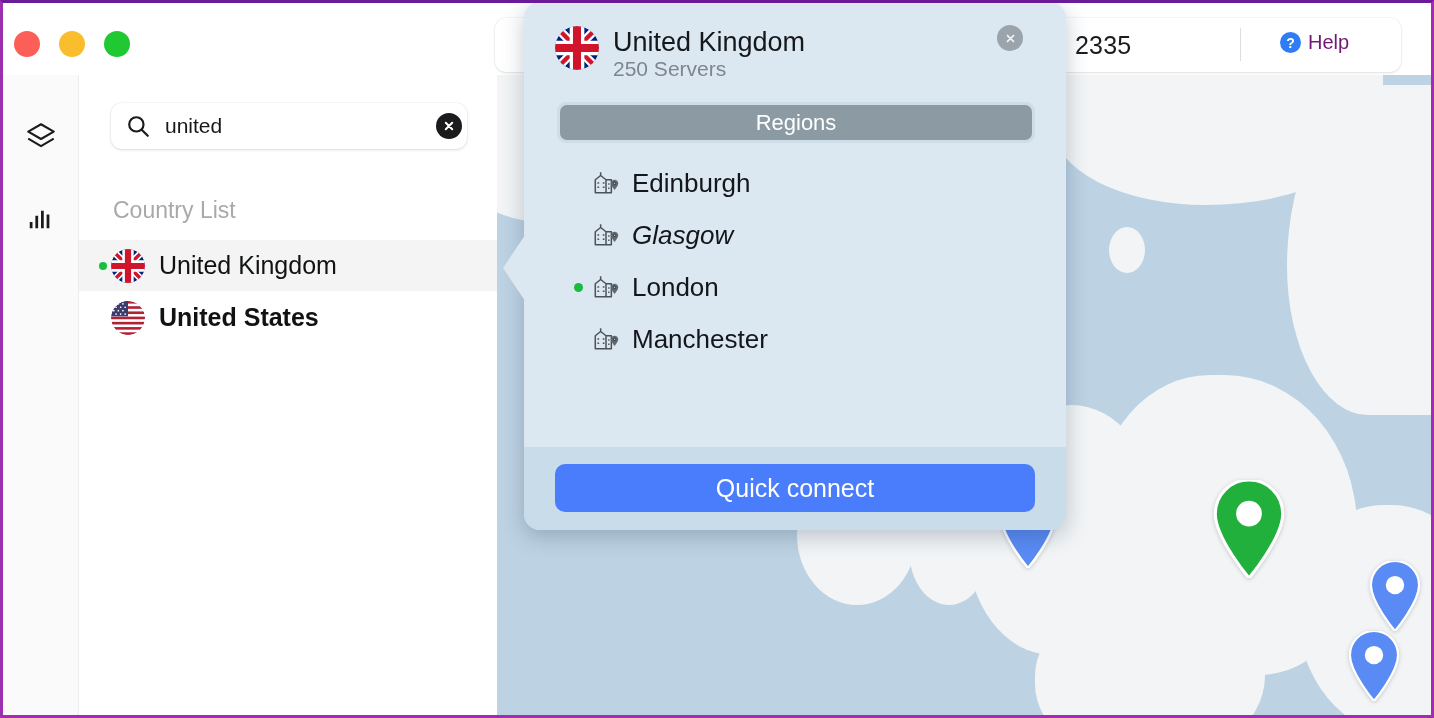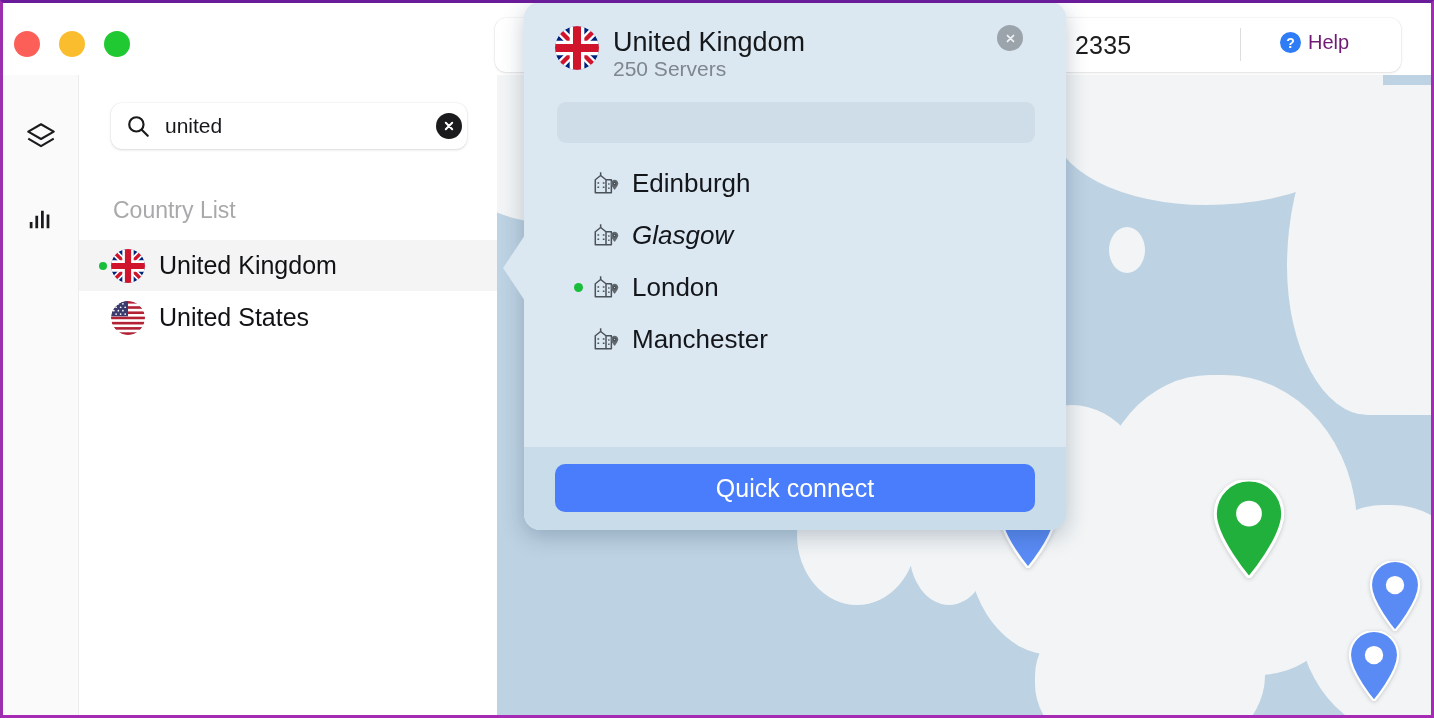--- a/index.html
+++ b/index.html
@@ -377,21 +377,21 @@
             <path d="M0 0 60 60M60 0 0 60" stroke="#cf142b" stroke-width="6"></path>
             <path d="M30 0v60M0 30h60" stroke="#fff" stroke-width="20"></path>
             <path d="M30 0v60M0 30h60" stroke="#cf142b" stroke-width="11"></path>
           </g>
         </svg>
       </span>
       <span class="country-name">United Kingdom</span>
       <span class="ellipsis">•••</span>
     </div>
 
-    <div class="country-row" style="top:217px;">
+    <div class="country-row" style="top:217px;font-weight:bold;">
       <span class="flag">
         <svg width="34" height="34" viewBox="0 0 60 60" aria-hidden="true">
           <defs>
               <clipPath id="usc1">
                 <circle cx="30" cy="30" r="30"></circle>
               </clipPath>
             </defs>
           <g clip-path="url(#usc1)">
             <rect width="60" height="60" fill="#fff"></rect>
             <g fill="#b22234">
@@ -448,20 +448,21 @@
       <div class="popup-title">United Kingdom</div>
       <div class="popup-sub">250 Servers</div>
       <span class="popup-close">
         <svg width="13" height="13" viewBox="0 0 24 24" fill="none" stroke="#eef2f5" stroke-width="3.2" stroke-linecap="round" aria-hidden="true">
           <path d="M6.5 6.5 17.5 17.5M17.5 6.5 6.5 17.5"></path>
         </svg>
       </span>
     </div>
 
     <div class="segmented">
+      <div class="seg active">Regions</div>
     </div>
 
     <div class="region-list">
 
       <div class="region-row" style="top:0px;">
         <span class="region-icon">
           <svg width="30" height="30" viewBox="0 0 28 28" fill="none" stroke="#4c5358" stroke-width="1.4" stroke-linejoin="round" aria-hidden="true">
             <path d="M4 23V11l5-4 5 4v12z"></path>
             <path d="M9 7V4"></path>
             <path d="M6 14h1.6M11 14h1.6M6 18h1.6M11 18h1.6"></path>

